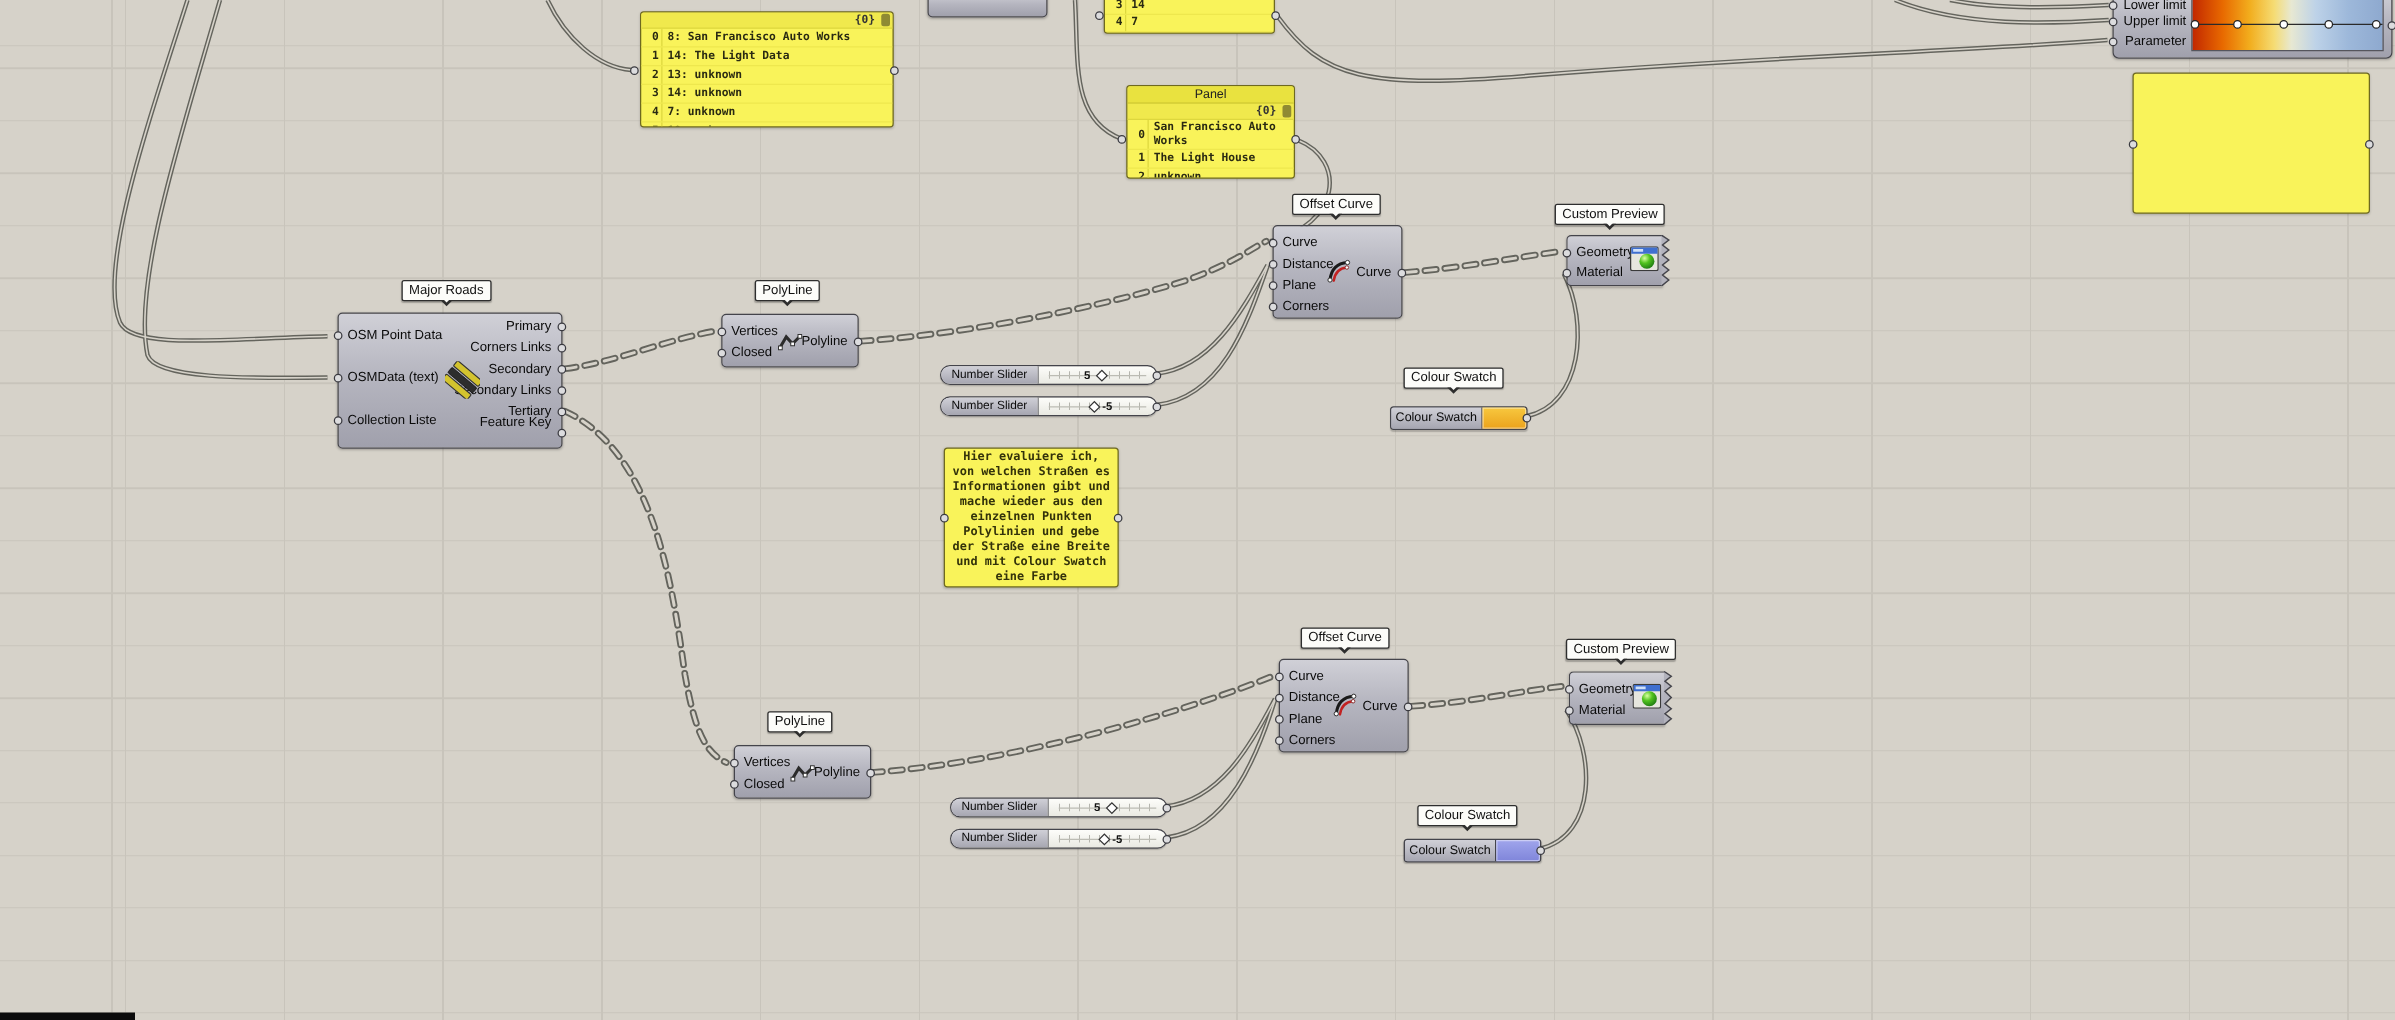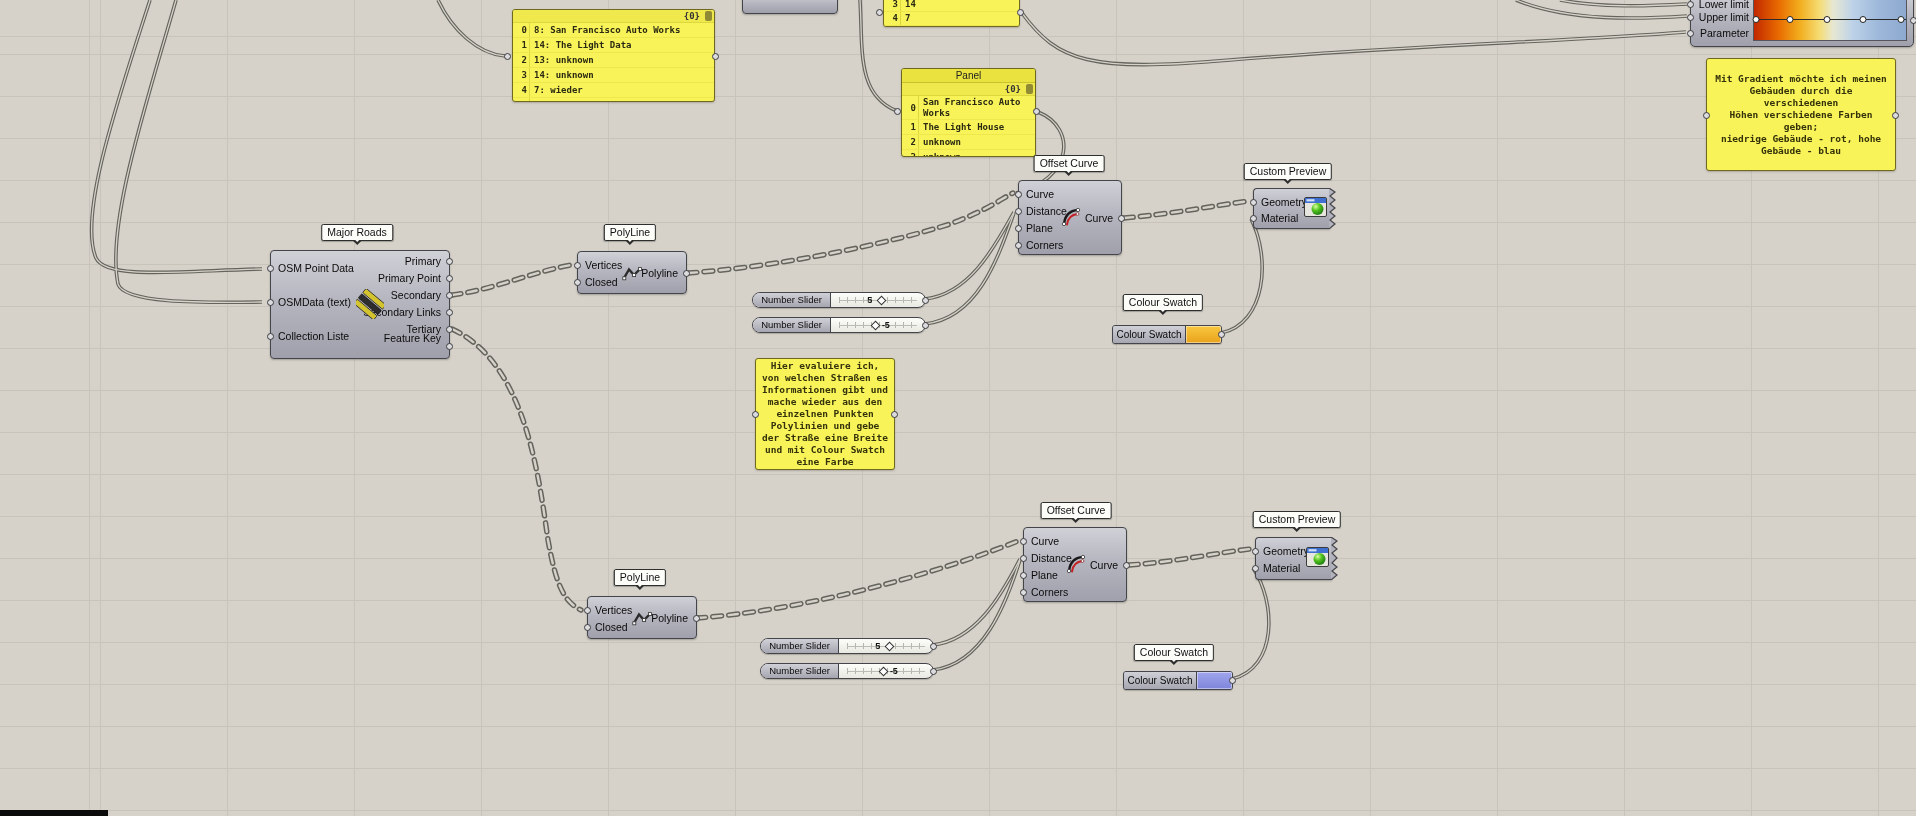--- a/index.html
+++ b/index.html
@@ -143,21 +143,21 @@
     <div class="prow">
         <span class="idx">2</span>
         <span class="val">13: unknown</span>
       </div>
     <div class="prow">
         <span class="idx">3</span>
         <span class="val">14: unknown</span>
       </div>
     <div class="prow">
         <span class="idx">4</span>
-        <span class="val">7: wieder</span>
+        <span class="val">7: unknown</span>
       </div>
     <div class="prow">
         <span class="idx">5</span>
         <span class="val">10: unknown</span>
       </div>
   </div>
   <span class="nub" style="left:504px;top:53px"></span>
   <span class="nub" style="left:712px;top:53px"></span>
 
   <div class="comp" style="left:742px;top:-6px;width:94px;height:18px;"></div>
@@ -168,21 +168,21 @@
         <span class="val">14</span>
       </div>
     <div class="prow" style="line-height:13px">
         <span class="idx">4</span>
         <span class="val">7</span>
       </div>
   </div>
   <span class="nub" style="left:876px;top:9px"></span>
   <span class="nub" style="left:1017px;top:9px"></span>
 
-  <div class="ypanel" style="left:901px;top:68px;width:135px;height:89px;">
+  <div class="ypanel" style="left:901px;top:68px;width:135px;height:75px;">
     <div class="ptitle">Panel</div>
     <div class="phead"><span>{0}</span><span class="grip"></span></div>
     <div class="prow tall">
         <span class="idx">0</span>
         <span class="val">San Francisco Auto Works</span>
       </div>
     <div class="prow">
         <span class="idx">1</span>
         <span class="val">The Light House</span>
       </div>
@@ -197,21 +197,21 @@
   </div>
   <span class="nub" style="left:894px;top:108px"></span>
   <span class="nub" style="left:1033px;top:108px"></span>
 
   <div class="tag" style="left:357px;top:224px;">Major Roads</div>
   <div class="comp" style="left:270px;top:250px;width:178px;height:107px;">
     <span class="lbl in" style="top:12px">OSM Point Data</span>
     <span class="lbl in" style="top:46px">OSMData (text)</span>
     <span class="lbl in" style="top:80px">Collection Liste</span>
     <span class="lbl out" style="top:5px">Primary</span>
-    <span class="lbl out" style="top:22px">Primary Point</span>
+    <span class="lbl out" style="top:22px">Corners Links</span>
     <span class="lbl out" style="top:39px">Secondary</span>
     <span class="lbl out" style="top:56px">Secondary Links</span>
     <span class="lbl out" style="top:73px">Tertiary</span>
     <span class="lbl out" style="top:82px">Feature Key</span>
     <svg style="position:absolute;left:85px;top:38px" width="28" height="30" viewBox="0 0 28 30">
       <g transform="rotate(-50 14 15)">
         <rect x="4" y="2" width="5.5" height="26" rx="1" fill="#d3c32e" stroke="#333" stroke-width="0.9"></rect>
         <rect x="11" y="2" width="5.5" height="26" rx="1" fill="#2d2d2d" stroke="#111" stroke-width="0.6"></rect>
         <rect x="18" y="2" width="5.5" height="26" rx="1" fill="#d3c32e" stroke="#333" stroke-width="0.9"></rect>
       </g>
@@ -411,23 +411,18 @@
       <div class="gdot" style="left:72%"></div>
       <div class="gdot" style="left:97%"></div>
     </div>
     <span class="nub l" style="top:8px"></span>
     <span class="nub l" style="top:21px"></span>
     <span class="nub l" style="top:37px"></span>
     <span class="nub r" style="top:24px"></span>
   </div>
 
   <div class="note" style="left:1706px;top:58px;width:190px;height:113px;">
-    <span>Mit Gradient möchte ich meinen
-Gebäuden durch die verschiedenen
-Höhen verschiedene Farben geben;
-niedrige Gebäude - rot, hohe
-Gebäude - blau</span>
     <span class="nub l" style="top:53px"></span>
     <span class="nub r" style="top:53px"></span>
   </div>
 
   <div class="blackbar"></div>
 </div>
 
 </body></html>

